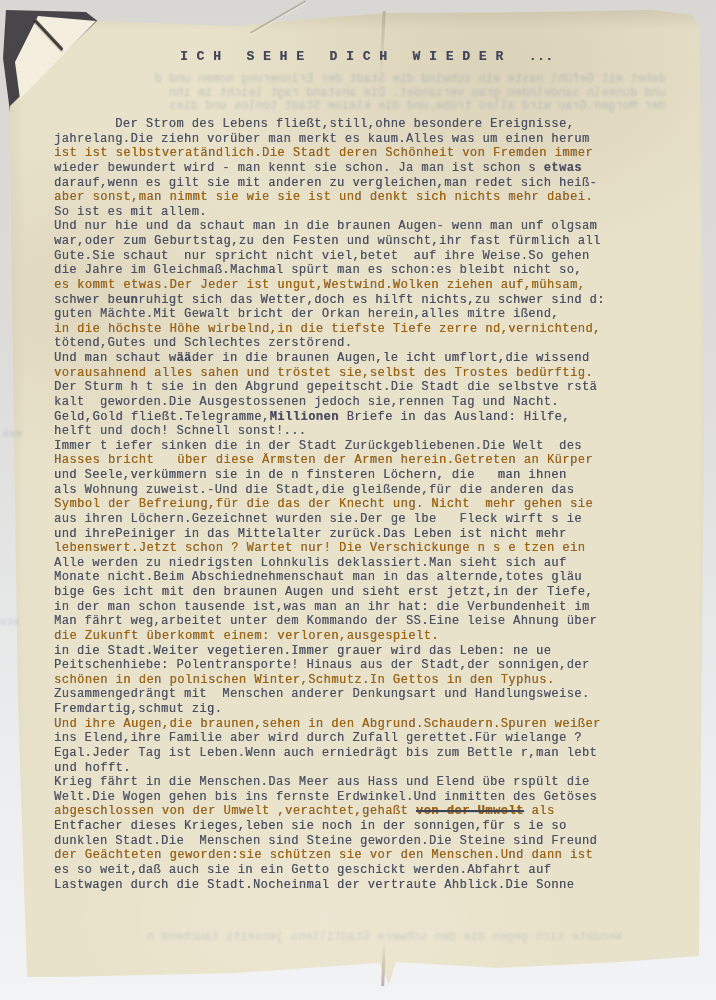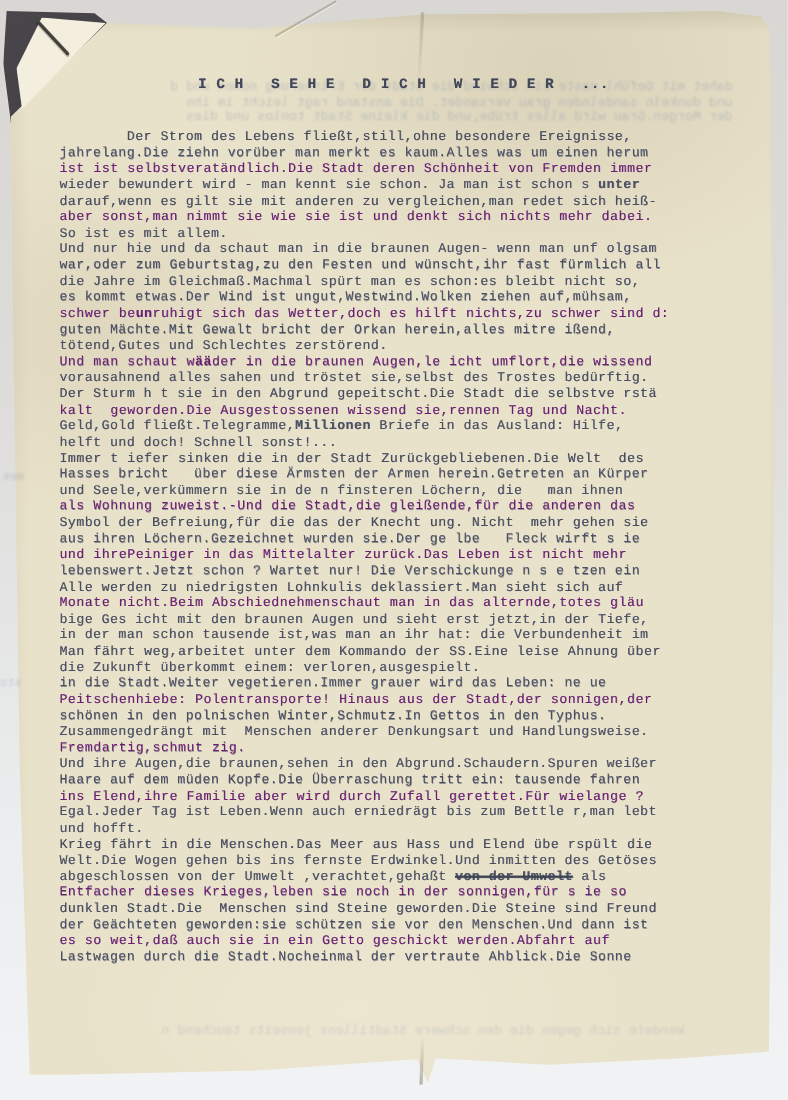--- a/index.html
+++ b/index.html
@@ -48,32 +48,31 @@
     background:linear-gradient(rgba(130,120,95,0.35),rgba(130,120,95,0));}
   .crease-bottom{left:382px;top:942px;width:3px;height:44px;transform:rotate(2deg);
     background:linear-gradient(rgba(130,120,95,0),rgba(125,115,92,0.5));}
   
   .doc-title{
     position:absolute;left:180px;top:49px;
     font-size:13px;font-weight:bold;letter-spacing:0.5px;
     color:#414659;white-space:pre;
     text-shadow:0.4px 0.4px 0.6px rgba(65,70,89,0.5);
     filter:blur(0.2px);
-    margin-top:20px;
   }
   .text-block{
     position:absolute;left:54px;top:117px;width:640px;
     filter:blur(0.22px);
   }
   .line{
     white-space:pre;font-size:12px;line-height:14.63px;letter-spacing:0.45px;
     color:#4b5063;
     text-shadow:0.4px 0.3px 0.55px rgba(70,75,100,0.55);
   }
-  .line:nth-child(3n){letter-spacing:0.5px;color:#701a75;}
+  .line:nth-child(3n){letter-spacing:0.5px;color:#a16207;}
   .line:nth-child(4n+1){color:#474c5f;}
   .bold{font-weight:bold;}
   .strike{font-weight:bold;text-decoration:line-through;text-decoration-thickness:2px;text-decoration-color:#3e4454;}
   
   .ghost-block{position:absolute;left:50px;top:73px;width:616px;}
   .ghost-line{
     white-space:pre;font-size:12px;line-height:13.6px;color:#8391ab;
     transform:scaleX(-1);filter:blur(1.1px);opacity:0.38;
   }
   .ghost-bottom{
@@ -108,35 +107,37 @@
       <div class="ghost-line">und dunkeln sandelnden grau versandet. Die anstand ragt leicht im ihn</div>
       <div class="ghost-line">der Morgen.Grau wird alles trübe,und die kleine Stadt tonlos und dies</div>
     </div>
 
   <div class="doc-title">I C H   S E H E   D I C H   W I E D E R   ...</div>
 
   <div class="text-block">
       <div class="line"><span>        Der Strom des Lebens fließt,still,ohne besondere Ereignisse,</span></div>
       <div class="line"><span>jahrelang.Die ziehn vorüber man merkt es kaum.Alles was um einen herum</span></div>
       <div class="line"><span>ist ist selbstveratändlich.Die Stadt deren Schönheit von Fremden immer</span></div>
-      <div class="line"><span>wieder bewundert wird - man kennt sie schon. Ja man ist schon s </span><span class="bold">unter</span></div>
+      <div class="line"><span>wieder bewundert wird - man kennt sie schon. Ja man ist schon s </span><span class="bold">etwas</span></div>
       <div class="line"><span>darauf,wenn es gilt sie mit anderen zu vergleichen,man redet sich heiß-</span></div>
       <div class="line"><span>aber sonst,man nimmt sie wie sie ist und denkt sich nichts mehr dabei.</span></div>
       <div class="line"><span>So ist es mit allem.</span></div>
       <div class="line"><span>Und nur hie und da schaut man in die braunen Augen- wenn man unf olgsam</span></div>
       <div class="line"><span>war,oder zum Geburtstag,zu den Festen und wünscht,ihr fast fürmlich all</span></div>
+      <div class="line"><span>Gute.Sie schaut  nur spricht nicht viel,betet  auf ihre Weise.So gehen</span></div>
       <div class="line"><span>die Jahre im Gleichmaß.Machmal spürt man es schon:es bleibt nicht so,</span></div>
-      <div class="line"><span>es kommt etwas.Der Wind ist ungut,Westwind.Wolken ziehen auf,mühsam,</span></div>
+      <div class="line"><span>es kommt etwas.Der Jeder ist ungut,Westwind.Wolken ziehen auf,mühsam,</span></div>
       <div class="line"><span>schwer be</span><span class="bold">un</span><span>ruhigt sich das Wetter,doch es hilft nichts,zu schwer sind d:</span></div>
       <div class="line"><span>guten Mächte.Mit Gewalt bricht der Orkan herein,alles mitre ißend,</span></div>
+      <div class="line"><span>in die höchste Höhe wirbelnd,in die tiefste Tiefe zerre nd,vernichtend,</span></div>
       <div class="line"><span>tötend,Gutes und Schlechtes zerstörend.</span></div>
       <div class="line"><span>Und man schaut w</span><span class="bold">ää</span><span>der in die braunen Augen,le icht umflort,die wissend</span></div>
       <div class="line"><span>vorausahnend alles sahen und tröstet sie,selbst des Trostes bedürftig.</span></div>
       <div class="line"><span>Der Sturm h t sie in den Abgrund gepeitscht.Die Stadt die selbstve rstä</span></div>
-      <div class="line"><span>kalt  geworden.Die Ausgestossenen wissend sie,rennen Tag und Nacht.</span></div>
+      <div class="line"><span>kalt  geworden.Die Ausgestossenen jedoch sie,rennen Tag und Nacht.</span></div>
       <div class="line"><span>Geld,Gold fließt.Telegramme,</span><span class="bold">Millionen</span><span> Briefe in das Ausland: Hilfe,</span></div>
       <div class="line"><span>helft und doch! Schnell sonst!...</span></div>
       <div class="line"><span>Immer t iefer sinken die in der Stadt Zurückgebliebenen.Die Welt  des</span></div>
       <div class="line"><span>Hasses bricht   über diese Ärmsten der Armen herein.Getreten an Kürper</span></div>
       <div class="line"><span>und Seele,verkümmern sie in de n finsteren Löchern, die   man ihnen</span></div>
       <div class="line"><span>als Wohnung zuweist.-Und die Stadt,die gleißende,für die anderen das</span></div>
       <div class="line"><span>Symbol der Befreiung,für die das der Knecht ung. Nicht  mehr gehen sie</span></div>
       <div class="line"><span>aus ihren Löchern.Gezeichnet wurden sie.Der ge lbe   Fleck wirft s ie</span></div>
       <div class="line"><span>und ihrePeiniger in das Mittelalter zurück.Das Leben ist nicht mehr</span></div>
       <div class="line"><span>lebenswert.Jetzt schon ? Wartet nur! Die Verschickunge n s e tzen ein</span></div>
@@ -145,21 +146,20 @@
       <div class="line"><span>bige Ges icht mit den braunen Augen und sieht erst jetzt,in der Tiefe,</span></div>
       <div class="line"><span>in der man schon tausende ist,was man an ihr hat: die Verbundenheit im</span></div>
       <div class="line"><span>Man fährt weg,arbeitet unter dem Kommando der SS.Eine leise Ahnung über</span></div>
       <div class="line"><span>die Zukunft überkommt einem: verloren,ausgespielt.</span></div>
       <div class="line"><span>in die Stadt.Weiter vegetieren.Immer grauer wird das Leben: ne ue</span></div>
       <div class="line"><span>Peitschenhiebe: Polentransporte! Hinaus aus der Stadt,der sonnigen,der</span></div>
       <div class="line"><span>schönen in den polnischen Winter,Schmutz.In Gettos in den Typhus.</span></div>
       <div class="line"><span>Zusammengedrängt mit  Menschen anderer Denkungsart und Handlungsweise.</span></div>
       <div class="line"><span>Fremdartig,schmut zig.</span></div>
       <div class="line"><span>Und ihre Augen,die braunen,sehen in den Abgrund.Schaudern.Spuren weißer</span></div>
-      <div class="line"><span>Haare auf dem müden Kopfe.Die Überraschung tritt ein: tausende fahren</span></div>
       <div class="line"><span>ins Elend,ihre Familie aber wird durch Zufall gerettet.Für wielange ?</span></div>
       <div class="line"><span>Egal.Jeder Tag ist Leben.Wenn auch erniedrägt bis zum Bettle r,man lebt</span></div>
       <div class="line"><span>und hofft.</span></div>
       <div class="line"><span>Krieg fährt in die Menschen.Das Meer aus Hass und Elend übe rspült die</span></div>
       <div class="line"><span>Welt.Die Wogen gehen bis ins fernste Erdwinkel.Und inmitten des Getöses</span></div>
       <div class="line"><span>abgeschlossen von der Umwelt ,verachtet,gehaßt </span><span class="strike">von der Umwelt</span><span> als</span></div>
       <div class="line"><span>Entfacher dieses Krieges,leben sie noch in der sonnigen,für s ie so</span></div>
       <div class="line"><span>dunklen Stadt.Die  Menschen sind Steine geworden.Die Steine sind Freund</span></div>
       <div class="line"><span>der Geächteten geworden:sie schützen sie vor den Menschen.Und dann ist</span></div>
       <div class="line"><span>es so weit,daß auch sie in ein Getto geschickt werden.Abfahrt auf</span></div>

